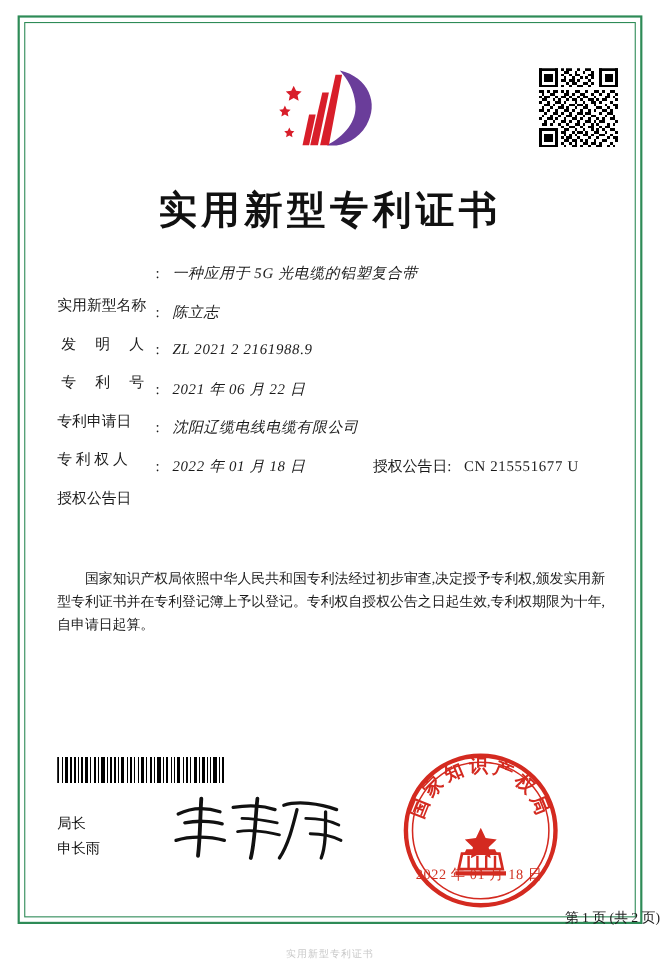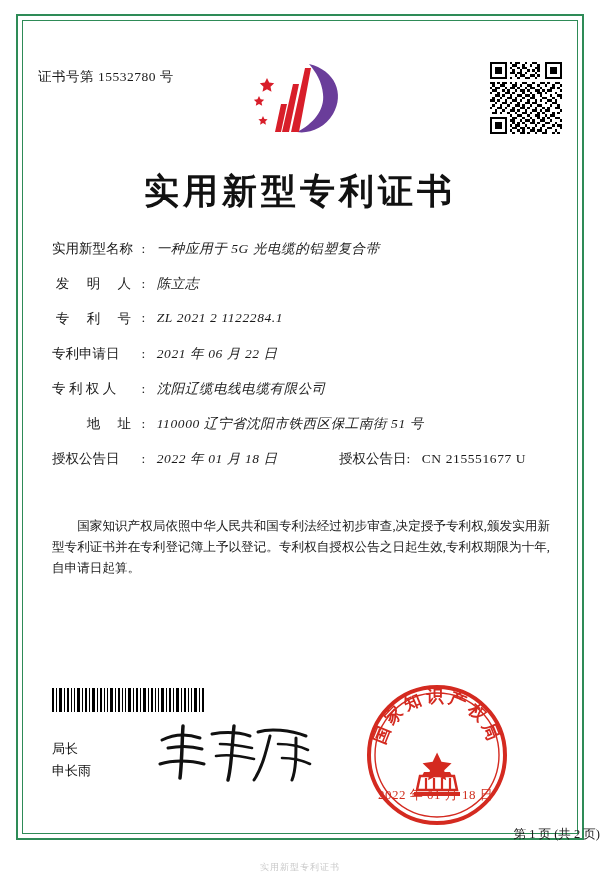--- a/index.html
+++ b/index.html
@@ -95,20 +95,21 @@
     position: relative;
     height: 35px;
     font-size: 13.5px;
     color: #1a1a1a;
     white-space: nowrap;
   }
   .field-label {
     display: inline-block;
     width: 86px;
     vertical-align: top;
+    margin-top: 29px;
   }
   .field-label.spaced {
     letter-spacing: 7px;
     text-align: right;
   }
   .field-sep {
     display: inline-block;
     width: 12px;
   }
   .field-value {
@@ -207,21 +208,20 @@
 </style>
 </head>
 <body>
 
 <div class="page">
 
   <div class="border-frame">
     <div class="border-frame-inner"></div>
   </div>
 
-  <div class="cert-no">证书号第 15532780 号</div>
 
   <div class="logo">
     <svg width="96" height="78" viewBox="0 0 96 78">
       <path d="M56 4 C82 10, 92 34, 80 54 C72 68, 56 74, 44 72 C60 64, 72 50, 70 34 C69 22, 63 12, 56 4 Z" fill="#6a3d9a"></path>
       <path d="M52 8 L58 8 L46 72 L38 72 Z" fill="#d81e2a"></path>
       <path d="M40 24 L46 24 L36 72 L29 72 Z" fill="#d81e2a"></path>
       <path d="M28 44 L34 44 L28 72 L22 72 Z" fill="#d81e2a"></path>
       <path d="M14 18 l2.2 4.6 5 .6 -3.7 3.5 1 5 -4.5-2.5 -4.5 2.5 1-5 -3.7-3.5 5-.6 Z" fill="#d81e2a"></path>
       <path d="M6 36 l1.6 3.3 3.6.4 -2.7 2.5 .7 3.6 -3.2-1.8 -3.2 1.8 .7-3.6 -2.7-2.5 3.6-.4 Z" fill="#d81e2a"></path>
       <path d="M10 56 l1.4 2.9 3.2.4 -2.3 2.2 .6 3.2 -2.9-1.6 -2.9 1.6 .6-3.2 -2.3-2.2 3.2-.4 Z" fill="#d81e2a"></path>
@@ -469,40 +469,35 @@
 
     <div class="field-row">
       <span class="field-label spaced">发 明 人</span>
       <span class="field-sep">:</span>
       <span class="field-value">陈立志</span>
     </div>
 
     <div class="field-row">
       <span class="field-label spaced">专 利 号</span>
       <span class="field-sep">:</span>
-      <span class="field-value">ZL 2021 2 1122284.1</span>
+      <span class="field-value">ZL 2021 2 2161988.9</span>
     </div>
 
     <div class="field-row">
       <span class="field-label">专利申请日</span>
       <span class="field-sep">:</span>
       <span class="field-value">2021 年 06 月 22 日</span>
     </div>
 
     <div class="field-row">
       <span class="field-label">专 利 权 人</span>
       <span class="field-sep">:</span>
       <span class="field-value">沈阳辽缆电线电缆有限公司</span>
     </div>
 
-    <div class="field-row">
-      <span class="field-label spaced">地 址</span>
-      <span class="field-sep">:</span>
-      <span class="field-value">110000 辽宁省沈阳市铁西区保工南街 51 号</span>
-    </div>
 
     <div class="field-row field-row2">
       <span class="field-label">授权公告日</span>
       <span class="field-sep">:</span>
       <span class="field-value">2022 年 01 月 18 日</span>
       <span class="second-label">授权公告日:</span>
       <span class="field-value2" style="margin-left:8px;">CN 215551677 U</span>
     </div>
 
   </div>

